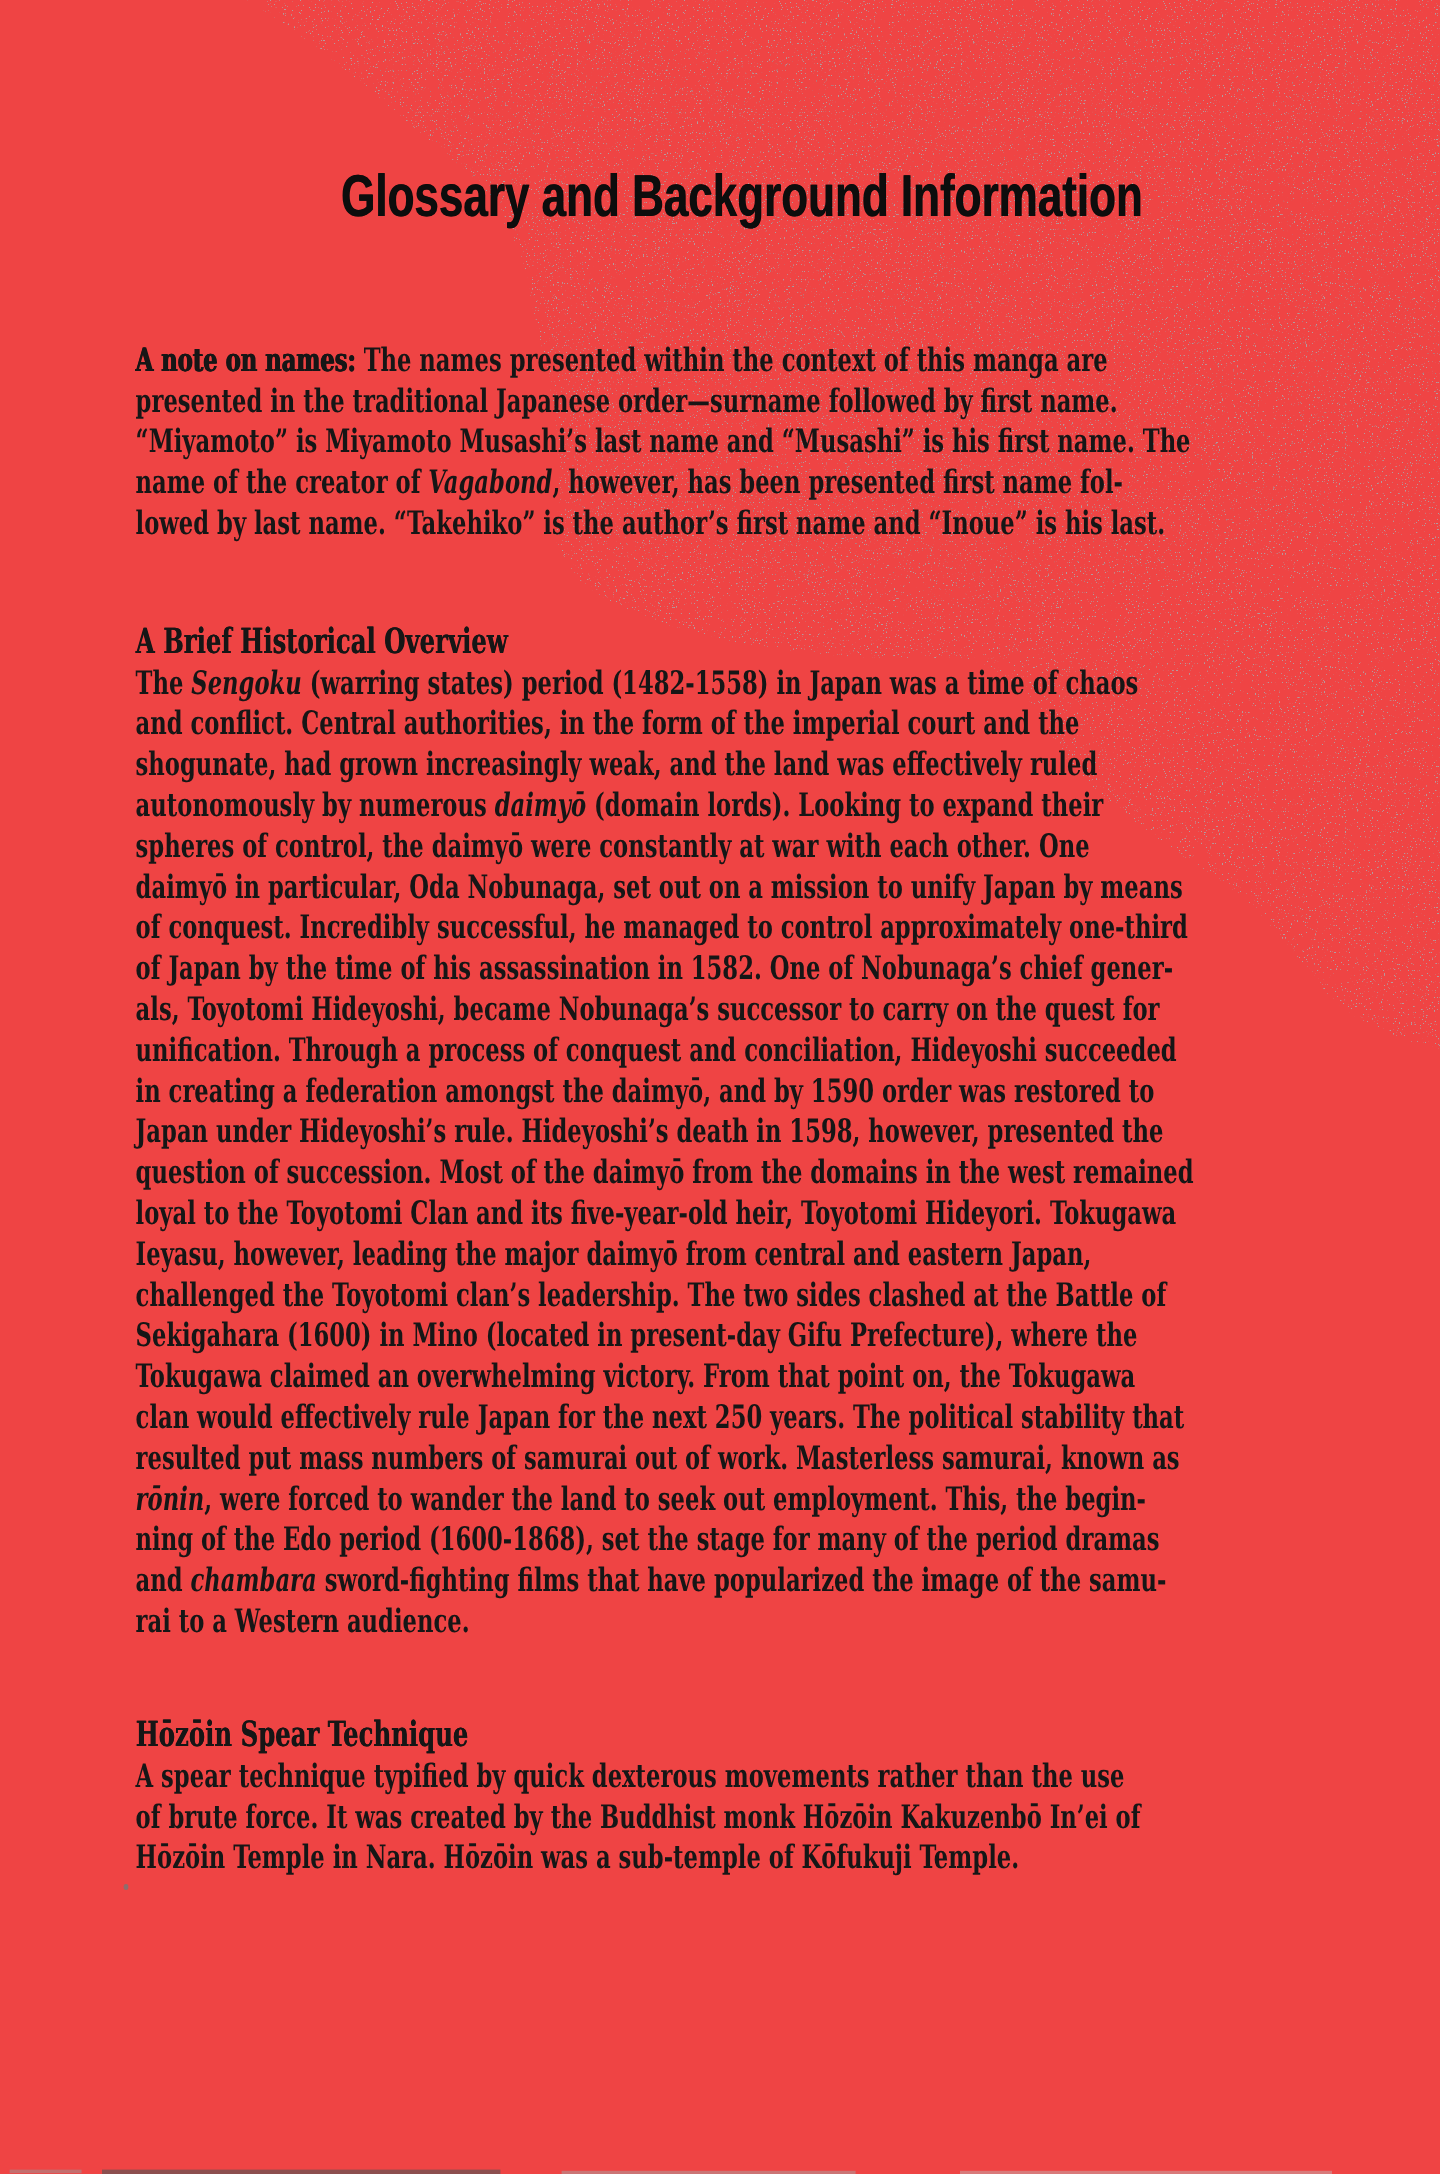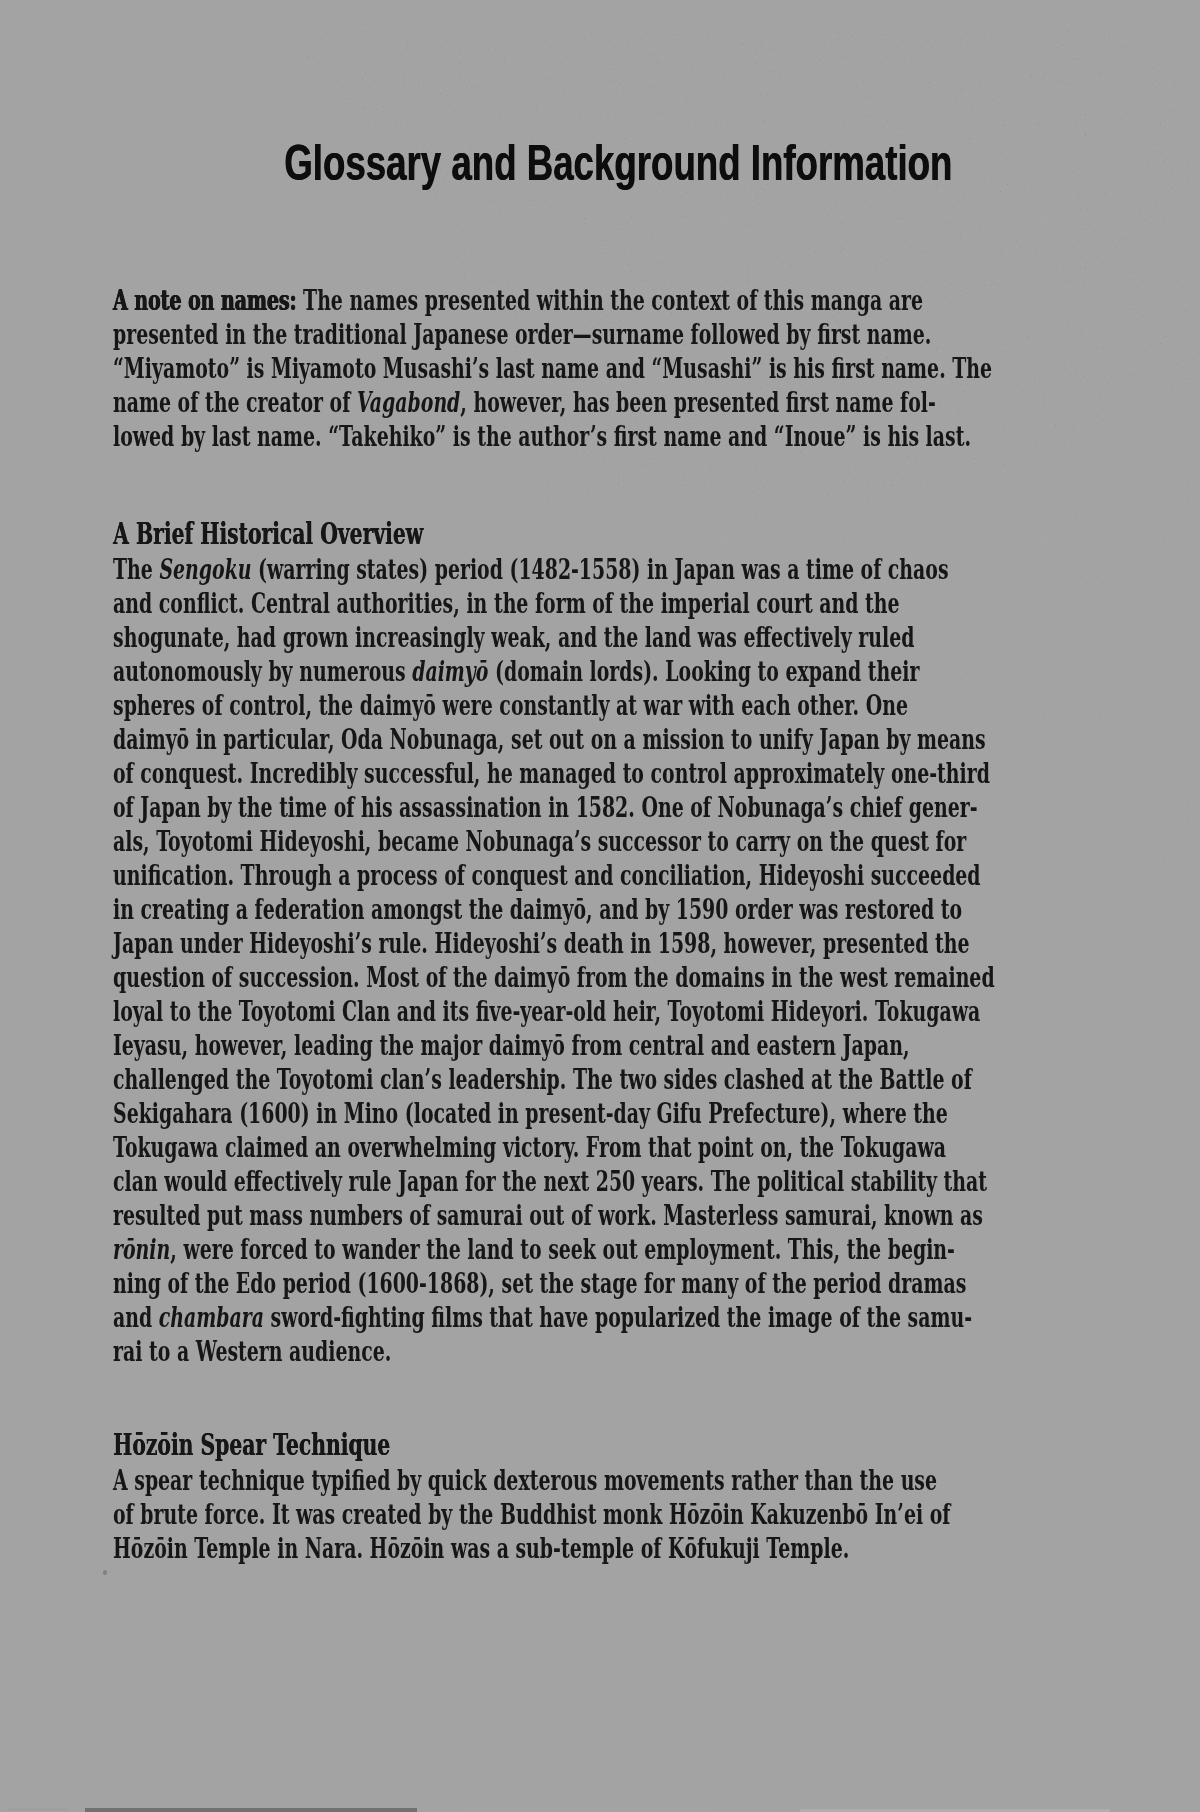--- a/index.html
+++ b/index.html
@@ -1,20 +1,20 @@
 <!DOCTYPE html>
 <html><head>
 <meta charset="utf-8">
 <style>
   html,body{margin:0;padding:0;background:#e8e8e6;}
   .page{
     position:relative;
     width:1200px;height:1812px;
     margin:0 auto;
-    background:#a3a3a3;
+    background:#ef4444;
     overflow:hidden;
     font-family:"DejaVu Serif", serif;
     color:#161616;
   }
   .noise-svg{position:absolute;left:0;top:0;z-index:1;pointer-events:none;}
   .title{
     position:absolute;
     left:284px;top:136px;
     margin:0;z-index:3;
     font-family:"Liberation Sans", sans-serif;

